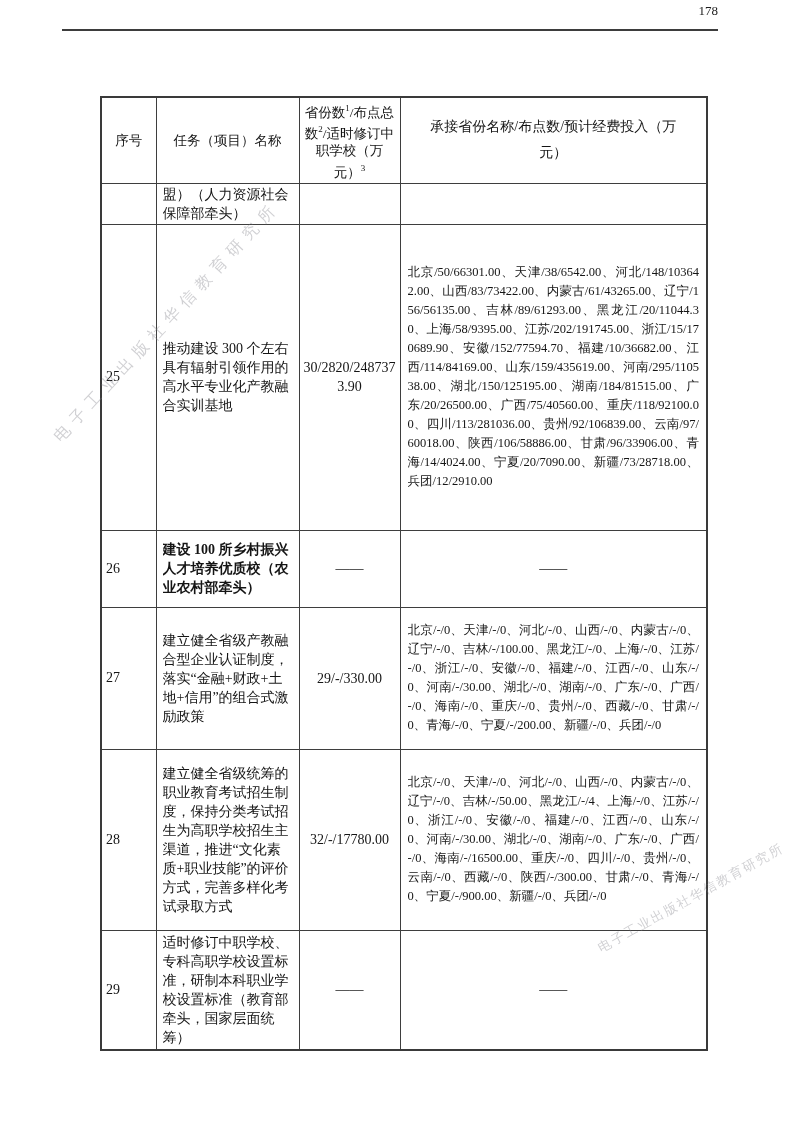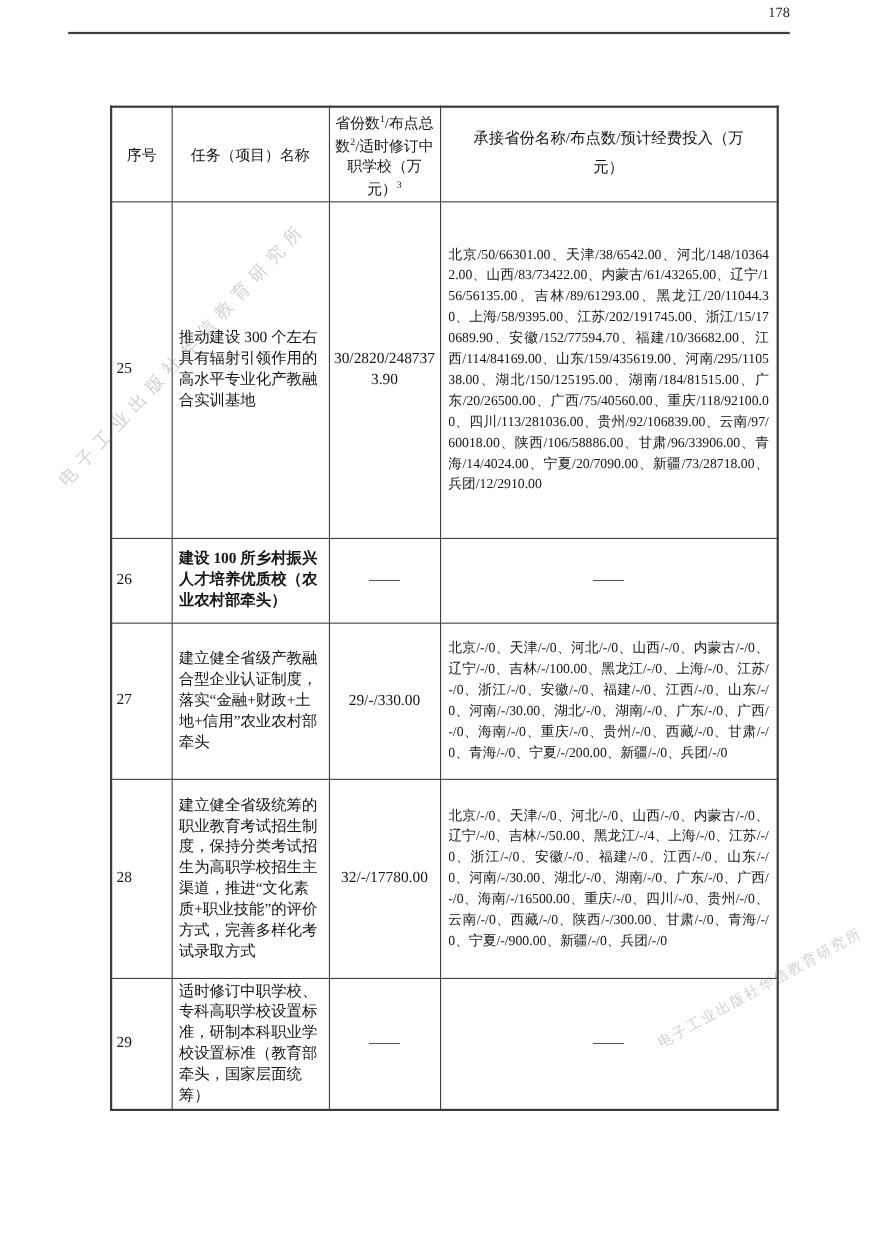--- a/index.html
+++ b/index.html
@@ -87,20 +87,30 @@
     </colgroup>
 
     <tbody>
         <tr class="rh">
       <th>序号</th>
       <th>任务（项目）名称</th>
       <th><span>省份数</span><sup>1</sup><span>/布点总数</span><sup>2</sup><span>/适时修订中职学校（万元）</span><sup>3</sup></th>
       <th class="h4">承接省份名称/布点数/预计经费投入（万元）</th>
     </tr>
 
+    <tr class="r0">
+      <td class="seq"></td>
+      <td class="task">
+            <div class="clip">盟）（人力资源社会保障部牵头）</div>
+          </td>
+      <td class="sum"></td>
+      <td class="detail">
+            <div class="clip"></div>
+          </td>
+    </tr>
 
     <tr class="r25">
       <td class="seq">25</td>
       <td class="task">
             <div class="clip">推动建设 300 个左右具有辐射引领作用的高水平专业化产教融合实训基地</div>
           </td>
       <td class="sum">30/2820/2487373.90</td>
       <td class="detail">
             <div class="clip">北京/50/66301.00、天津/38/6542.00、河北/148/103642.00、山西/83/73422.00、内蒙古/61/43265.00、辽宁/156/56135.00、吉林/89/61293.00、黑龙江/20/11044.30、上海/58/9395.00、江苏/202/191745.00、浙江/15/170689.90、安徽/152/77594.70、福建/10/36682.00、江西/114/84169.00、山东/159/435619.00、河南/295/110538.00、湖北/150/125195.00、湖南/184/81515.00、广东/20/26500.00、广西/75/40560.00、重庆/118/92100.00、四川/113/281036.00、贵州/92/106839.00、云南/97/60018.00、陕西/106/58886.00、甘肃/96/33906.00、青海/14/4024.00、宁夏/20/7090.00、新疆/73/28718.00、兵团/12/2910.00</div>
           </td>
@@ -111,21 +121,21 @@
       <td class="task">
             <div class="clip">建设 100 所乡村振兴人才培养优质校（农业农村部牵头）</div>
           </td>
       <td class="sum">——</td>
       <td class="detail center">——</td>
     </tr>
 
     <tr class="r27">
       <td class="seq">27</td>
       <td class="task">
-            <div class="clip">建立健全省级产教融合型企业认证制度，落实“金融+财政+土地+信用”农业农村部牵头</div>
+            <div class="clip">建立健全省级产教融合型企业认证制度，落实“金融+财政+土地+信用”的组合式激励政策</div>
           </td>
       <td class="sum">29/-/330.00</td>
       <td class="detail">
             <div class="clip">北京/-/0、天津/-/0、河北/-/0、山西/-/0、内蒙古/-/0、辽宁/-/0、吉林/-/100.00、黑龙江/-/0、上海/-/0、江苏/-/0、浙江/-/0、安徽/-/0、福建/-/0、江西/-/0、山东/-/0、河南/-/30.00、湖北/-/0、湖南/-/0、广东/-/0、广西/-/0、海南/-/0、重庆/-/0、贵州/-/0、西藏/-/0、甘肃/-/0、青海/-/0、宁夏/-/200.00、新疆/-/0、兵团/-/0</div>
           </td>
     </tr>
 
     <tr class="r28">
       <td class="seq">28</td>
       <td class="task">

